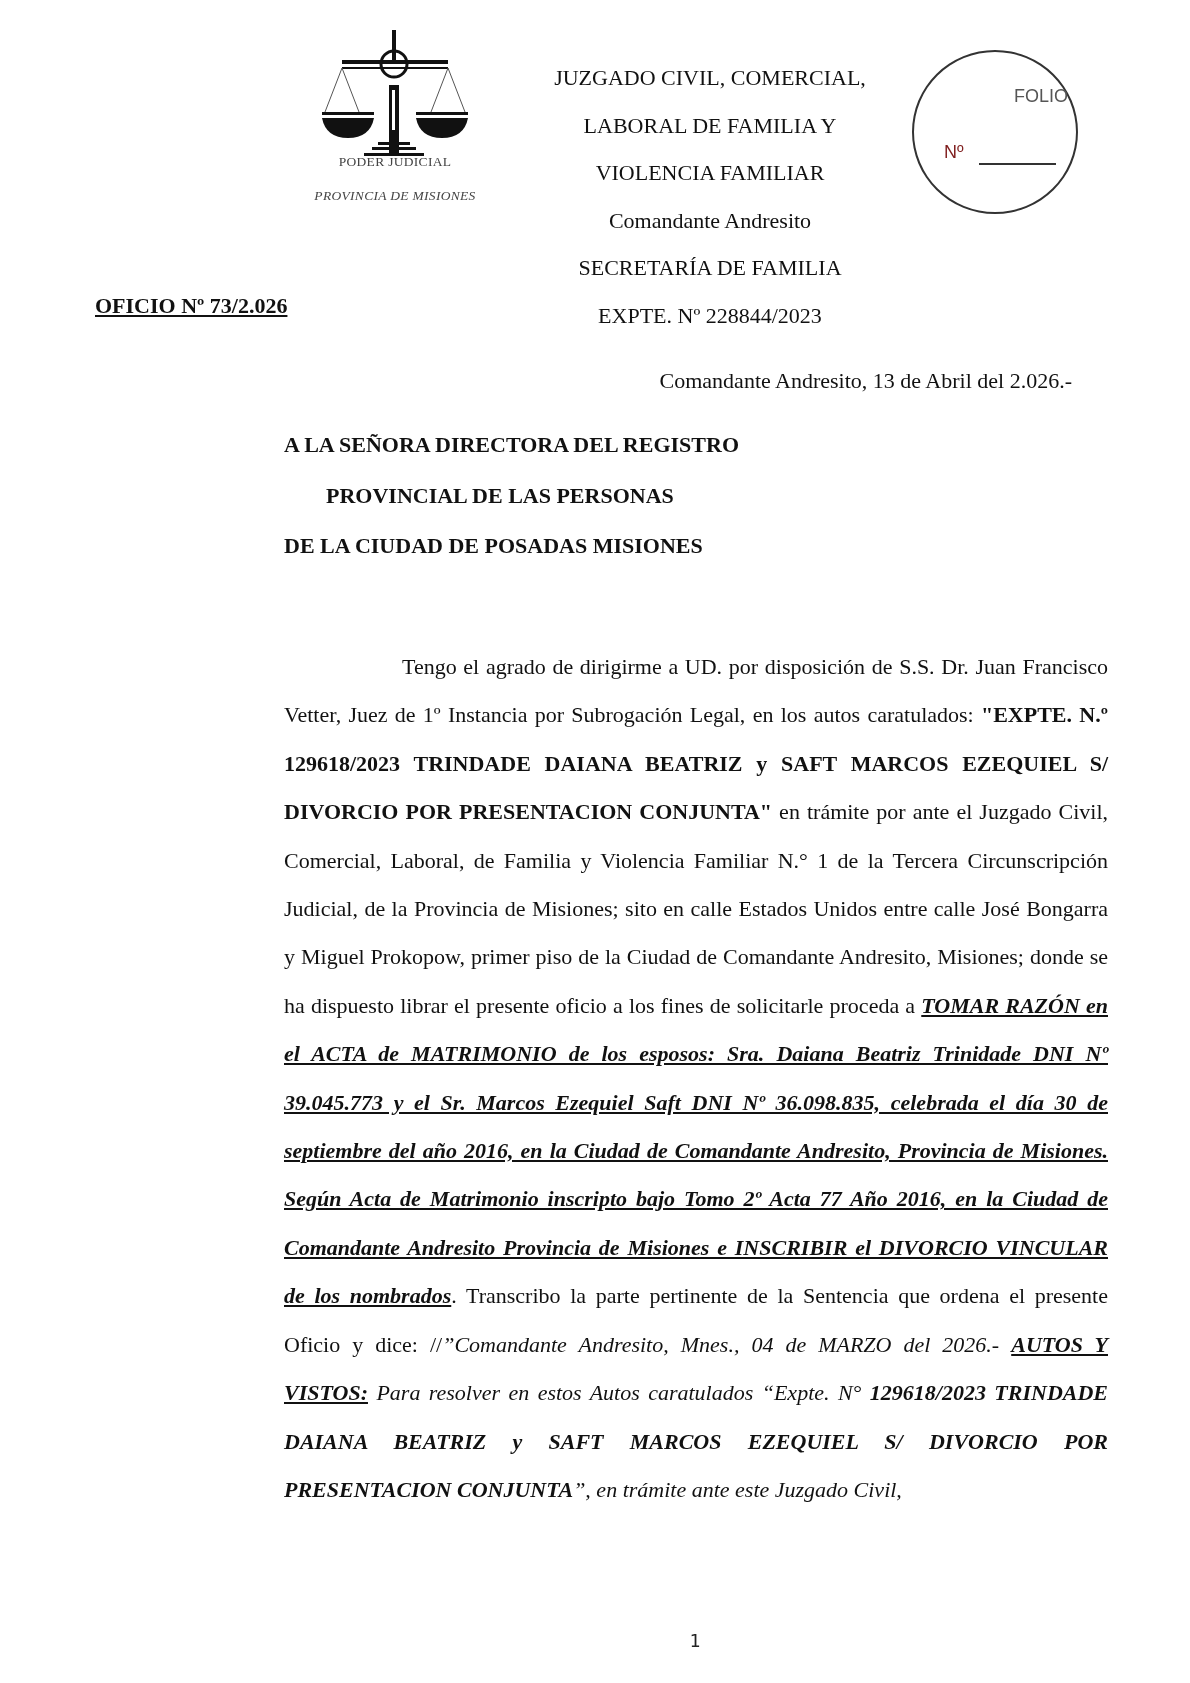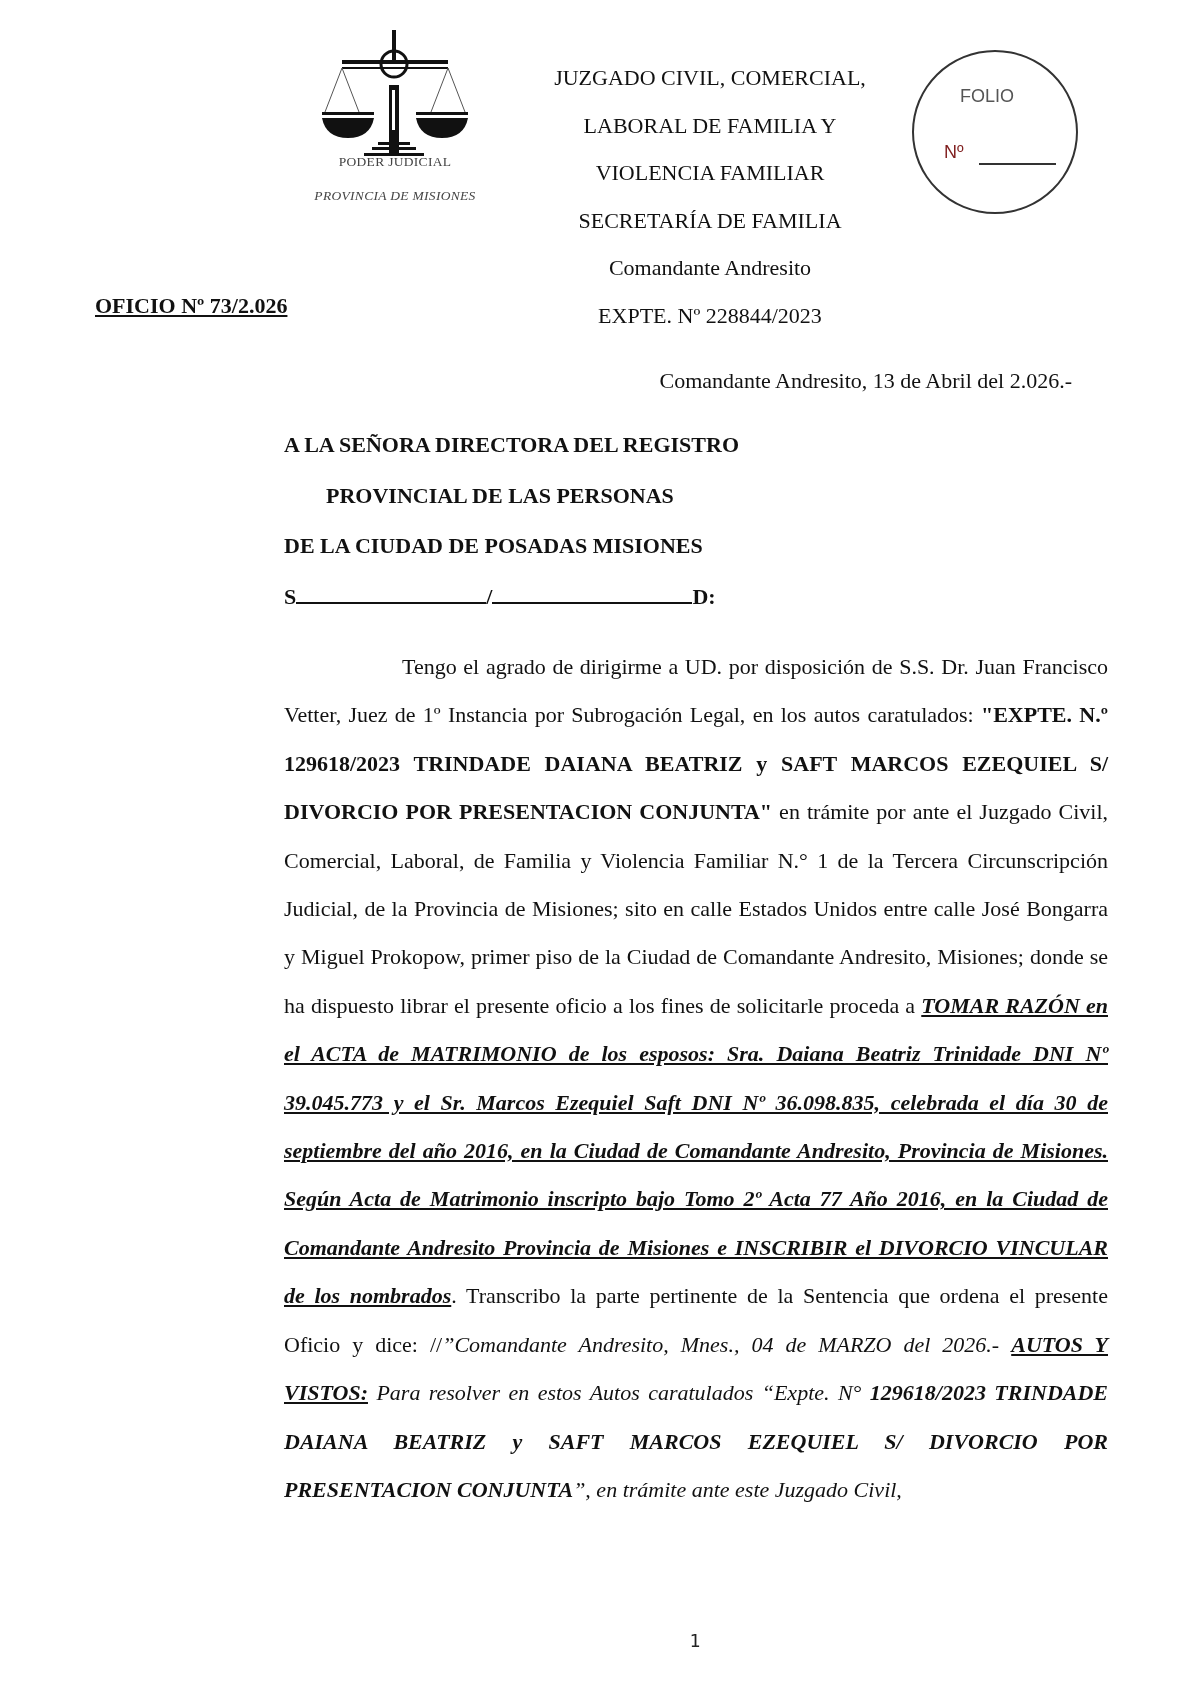--- a/index.html
+++ b/index.html
@@ -10,21 +10,21 @@
     .logo { position: absolute; left: 300px; top: 30px; width: 190px; height: 185px; }
     .logo svg { position: absolute; left: 22px; top: 0; }
     .logo-text { position: absolute; left: 0; width: 190px; text-align: center; font-family: "Liberation Serif", serif; color: #444; font-size: 13.5px; letter-spacing: 0.3px; }
     .logo-text.l1 { top: 124px; }
     .logo-text.l2 { top: 158px; font-style: italic; }
 
     .court { position: absolute; left: 500px; top: 44px; width: 420px; text-align: center; font-size: 22px; line-height: 27.5px; color: #111; }
     .court div { white-space: nowrap; margin-top: 20px; }
 
     .folio { position: absolute; left: 912px; top: 50px; width: 166px; height: 164px; border: 2.5px solid #333; border-radius: 50%; box-sizing: border-box; }
-    .folio-label { position: absolute; left: 0; width: 100%; top: 34px; text-align: center; font-family: "Liberation Sans", sans-serif; font-size: 18px; color: #555; margin-left: -8px; }
+    .folio-label { position: absolute; left: 0; width: 100%; top: 34px; text-align: right; font-family: "Liberation Sans", sans-serif; font-size: 18px; color: #555; margin-left: -8px; }
     .folio-no { position: absolute; left: 30px; top: 90px; font-family: "Liberation Sans", sans-serif; font-size: 18px; color: #7f1d1d; }
     .folio-line { position: absolute; left: 65px; top: 111px; width: 77px; height: 2px; background: #333; }
 
     
     .title { position: absolute; left: 0; width: 1190px; top: 293px; text-align: left; }
     .title span { font-weight: bold; font-size: 22px; text-decoration: underline; margin-left: 95px; }
     .dateline { position: absolute; right: 118px; top: 368px; font-size: 22px; }
     .addr { position: absolute; left: 284px; font-weight: bold; font-size: 22px; white-space: nowrap; }
     .addr.a1 { top: 432px; }
     .addr.a2 { top: 483px; left: 326px; }
@@ -76,42 +76,39 @@
       <path d="M94 88 L146 88 Q142 108 120 108 Q98 108 94 88 Z" fill="#111"></path>
     </svg>
     <div class="logo-text l1">PODER JUDICIAL</div>
     <div class="logo-text l2">PROVINCIA DE MISIONES</div>
   </div>
 
   <div class="court">
     <div>JUZGADO CIVIL, COMERCIAL,</div>
     <div>LABORAL DE FAMILIA Y</div>
     <div>VIOLENCIA FAMILIAR</div>
+    <div>Comandante Andresito</div>
     <div>SECRETARÍA DE FAMILIA</div>
-    <div>Comandante Andresito</div>
     <div>EXPTE. Nº  228844/2023</div>
   </div>
 
   <div class="folio">
     <div class="folio-label">FOLIO</div>
     <div class="folio-no">Nº</div>
     <div class="folio-line"></div>
   </div>
 
   <div class="title">
     <span>OFICIO Nº 73/2.026</span>
   </div>
 
   <div class="dateline">Comandante Andresito, 13 de Abril del 2.026.-</div>
 
   <div class="addr a1">A LA SEÑORA DIRECTORA DEL  REGISTRO</div>
   <div class="addr a2">PROVINCIAL DE LAS PERSONAS</div>
   <div class="addr a3">DE LA CIUDAD DE POSADAS MISIONES</div>
-  <div class="addr a4">
-    <span>S</span><span class="sd-line" style="width:190px"></span><span>/</span><span class="sd-line" style="width:200px"></span><span>D:</span>
-  </div>
 
   <div class="body-text">
     <p><span class="indent"></span><span>Tengo el agrado de dirigirme a UD. por disposición de S.S. Dr. Juan Francisco Vetter, Juez de 1º Instancia por Subrogación Legal, en los autos caratulados: </span><span class="b">"EXPTE. N.º 129618/2023 TRINDADE DAIANA BEATRIZ y SAFT MARCOS EZEQUIEL S/ DIVORCIO POR PRESENTACION CONJUNTA"</span><span> en trámite por ante el Juzgado Civil, Comercial, Laboral, de Familia y Violencia Familiar N.° 1 de la Tercera Circunscripción Judicial, de la Provincia de Misiones; sito en calle Estados Unidos entre calle José Bongarra y Miguel Prokopow, primer piso de la Ciudad de Comandante Andresito, Misiones; donde se ha dispuesto librar el presente oficio a los fines de solicitarle proceda a </span><span class="bi-u">TOMAR RAZÓN en el ACTA de MATRIMONIO de los esposos: Sra. Daiana Beatriz Trinidade DNI Nº 39.045.773 y el Sr. Marcos Ezequiel Saft DNI Nº 36.098.835, celebrada el día 30 de septiembre del año 2016, en la Ciudad de Comandante Andresito, Provincia de Misiones. Según Acta de Matrimonio inscripto bajo Tomo 2º Acta 77 Año 2016, en la Ciudad de Comandante Andresito Provincia de Misiones  e INSCRIBIR el DIVORCIO VINCULAR de los nombrados</span><span>. Transcribo la parte pertinente de la Sentencia que ordena el presente Oficio y dice: //</span><span class="i">”Comandante Andresito, Mnes., 04 de MARZO del 2026.- </span><span class="bi-u">AUTOS Y VISTOS:</span><span class="i"> Para resolver en estos Autos caratulados “Expte. N° </span><span class="bi">129618/2023 TRINDADE DAIANA BEATRIZ y SAFT MARCOS EZEQUIEL S/ DIVORCIO POR PRESENTACION CONJUNTA</span><span class="i">”, en trámite ante este Juzgado Civil,</span></p>
   </div>
 
   <div class="page-number">1</div>
 </div>
 
 </body></html>

